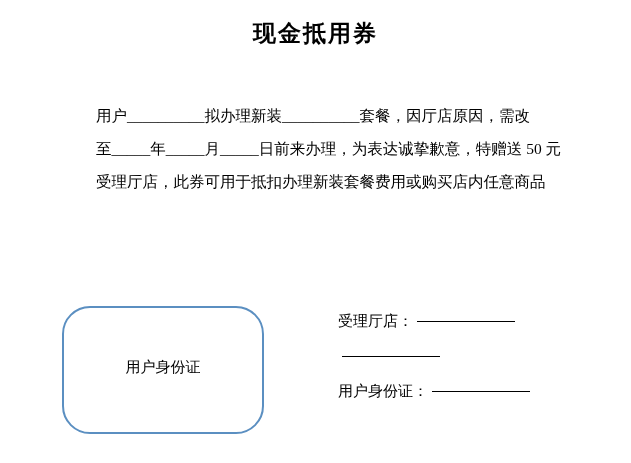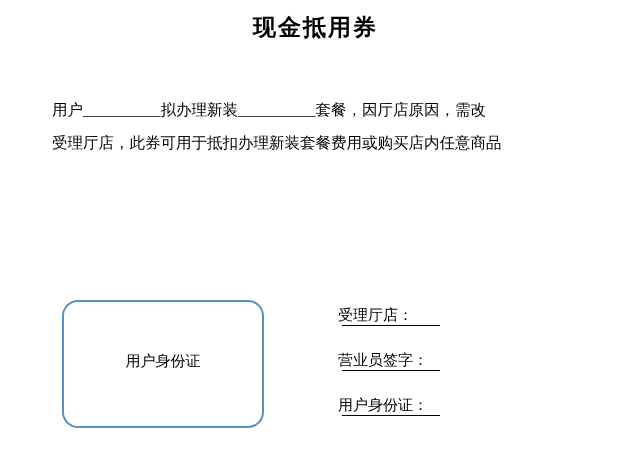--- a/index.html
+++ b/index.html
@@ -19,25 +19,25 @@
     position: relative;
     width: 631px;
     height: 463px;
     box-sizing: border-box;
   }
   .doc-title {
     text-align: center;
     font-size: 23px;
     font-weight: bold;
     letter-spacing: 2px;
-    margin-top: 12px;
+    margin-top: 18px;
     font-family: "Liberation Serif", "DejaVu Serif", serif;
   }
   .body-block {
-    margin: 50px 60px 0 52px;
+    margin: 50px 60px 0 96px;
     font-size: 15.5px;
     line-height: 33px;
     text-align: justify;
   }
   .body-block p {
     margin: 0;
     white-space: pre-wrap;
     word-break: break-all;
   }
   .bottom-area {
@@ -47,78 +47,77 @@
     width: 631px;
     height: 150px;
   }
   .id-box {
     position: absolute;
     left: 62px;
     top: 8px;
     width: 202px;
     height: 128px;
     border: 2px solid #5b8fc1;
-    border-radius: 16px;
+    border-radius: 28px;
     box-sizing: border-box;
   }
   .id-box-label {
     position: absolute;
     width: 100%;
     top: 50px;
     text-align: center;
     font-size: 15px;
   }
   .sign-list {
     position: absolute;
     left: 338px;
     top: 14px;
     font-size: 15px;
   }
   .sign-row {
     display: flex;
-    align-items: flex-start;
+    align-items: center;
     margin-bottom: 25px;
     white-space: nowrap;
-    flex-direction: column;
   }
   .sign-label {
     display: inline-block;
   }
   .sign-line {
     display: inline-block;
     border-bottom: 1px solid #000;
     width: 98px;
     margin-left: 4px;
   }
 </style>
 </head>
 <body>
 
 <div class="page">
 
   <div class="doc-title">现金抵用券</div>
 
   <div class="body-block">
     <p>用户__________拟办理新装__________套餐，因厅店原因，需改</p>
+    <p>至_____年_____月_____日前来办理，为表达诚挚歉意，特赠送 50 元</p>
     <p>受理厅店，此券可用于抵扣办理新装套餐费用或购买店内任意商品</p>
   </div>
 
   <div class="bottom-area">
 
     <div class="id-box" style="border-color: rgb(91, 143, 193);">
       <div class="id-box-label">用户身份证</div>
     </div>
 
     <div class="sign-list">
       <div class="sign-row">
         <span class="sign-label">受理厅店：</span>
         <span class="sign-line"></span>
       </div>
       <div class="sign-row">
-        <span class="sign-label">营业员签字：</span>
         <span class="sign-line"></span>
       </div>
       <div class="sign-row">
         <span class="sign-label">用户身份证：</span>
         <span class="sign-line"></span>
       </div>
     </div>
 
   </div>
 </div>

